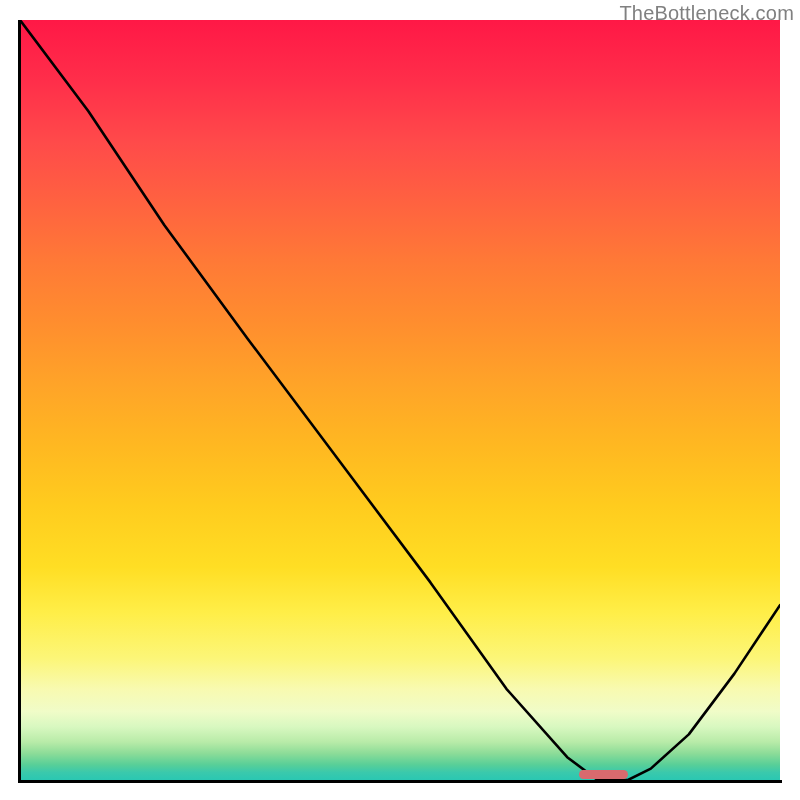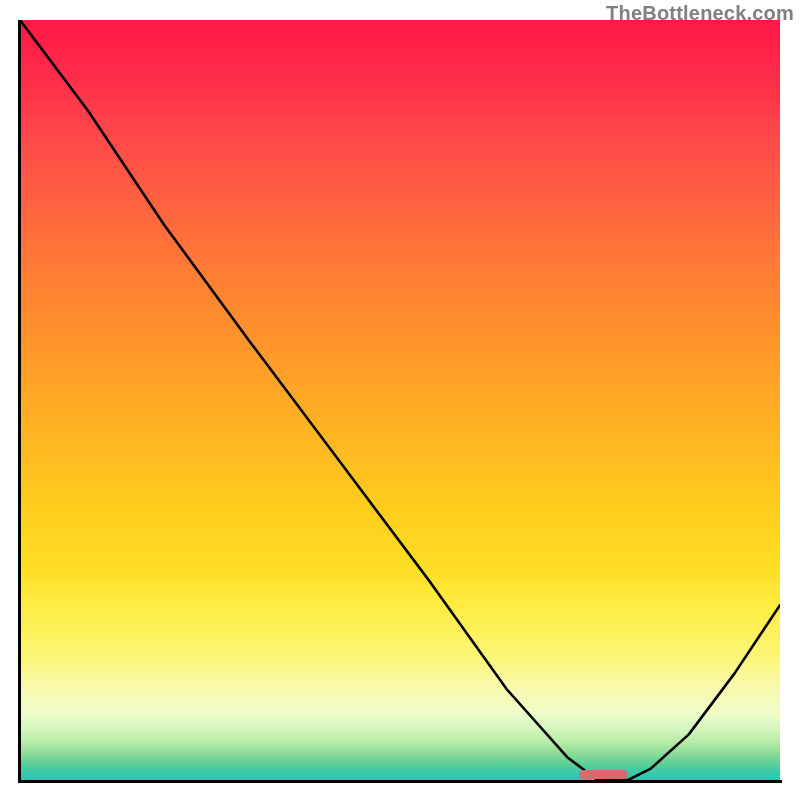--- a/index.html
+++ b/index.html
@@ -78,21 +78,21 @@
     position: absolute;
     background: #d86a6e;
     border-radius: 999px;
   }
   .watermark {
     position: absolute;
     top: 2px;
     right: 6px;
     color: #808080;
     font-size: 20px;
-    font-weight: 700;
+    font-weight: 400;
     letter-spacing: 0.2px;
   }
 </style>
 </head>
 <body>
 
 <div class="chart-container">
 
   <div class="plot-area">
     <div class="gradient-bg"></div>

